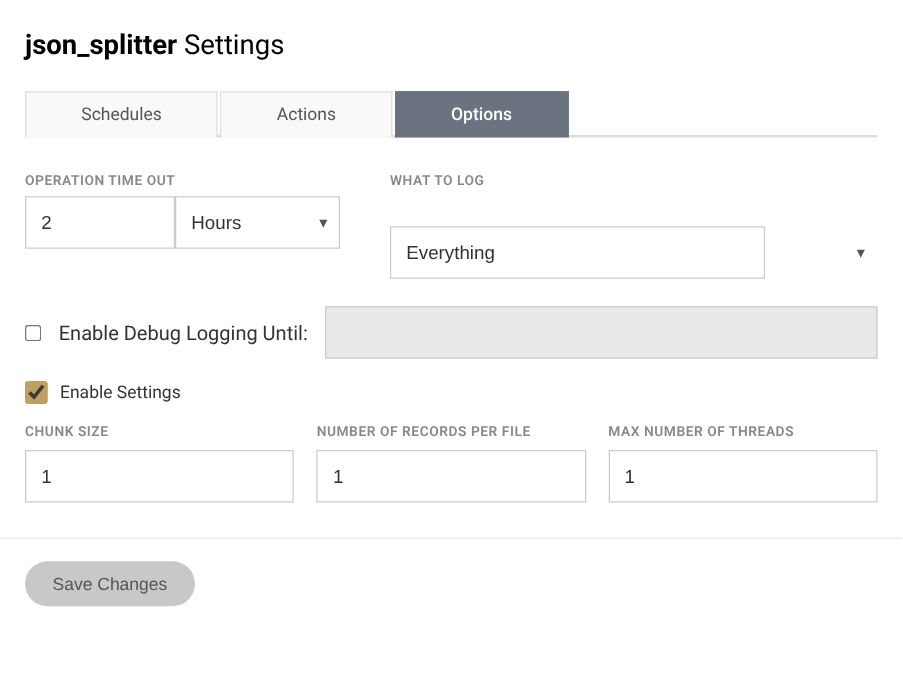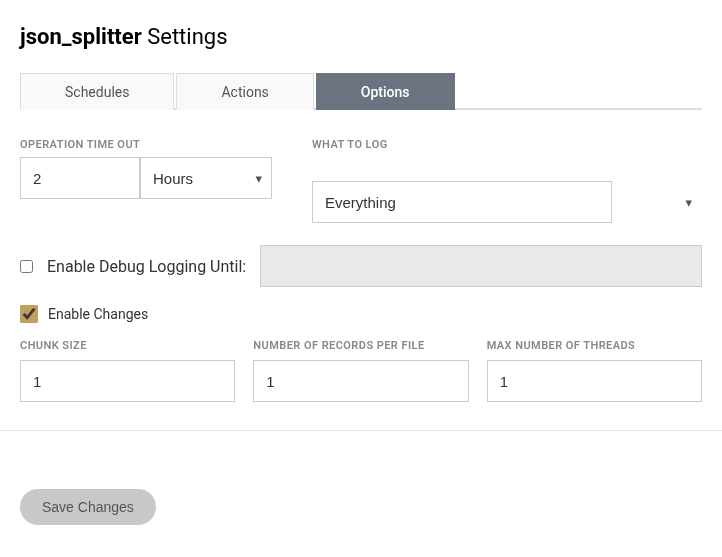--- a/index.html
+++ b/index.html
@@ -178,21 +178,20 @@
     
     .save-btn {
       background: #c8c8c8;
       color: #555;
       border: none;
       padding: 10px 22px;
       font-size: 14px;
       border-radius: 20px;
       cursor: pointer;
       font-weight: 500;
-      margin-top: 40px;
     }
     
     .bottom-divider {
       border: none;
       border-top: 1px solid #e5e5e5;
       margin: 0 -20px 18px -20px;
     }
   </style>
 </head>
 <body>
@@ -245,21 +244,21 @@
     <input type="checkbox" id="debug-check" style="">
     <label for="debug-check">Enable Debug Logging Until:</label>
     <input type="text" class="debug-date-input" value="" style="">
   </div>
 
   
 
   
   <div class="checkbox-row">
     <input type="checkbox" id="chunking-check" checked="" style="">
-    <label for="chunking-check">Enable Changes</label>
+    <label for="chunking-check">Enable Settings</label>
   </div>
 
   
   <div class="chunk-fields-row">
     <div class="chunk-field">
       <div class="section-label">CHUNK SIZE</div>
       <input type="text" value="1" style="">
     </div>
     <div class="chunk-field">
       <div class="section-label">NUMBER OF RECORDS PER FILE</div>

